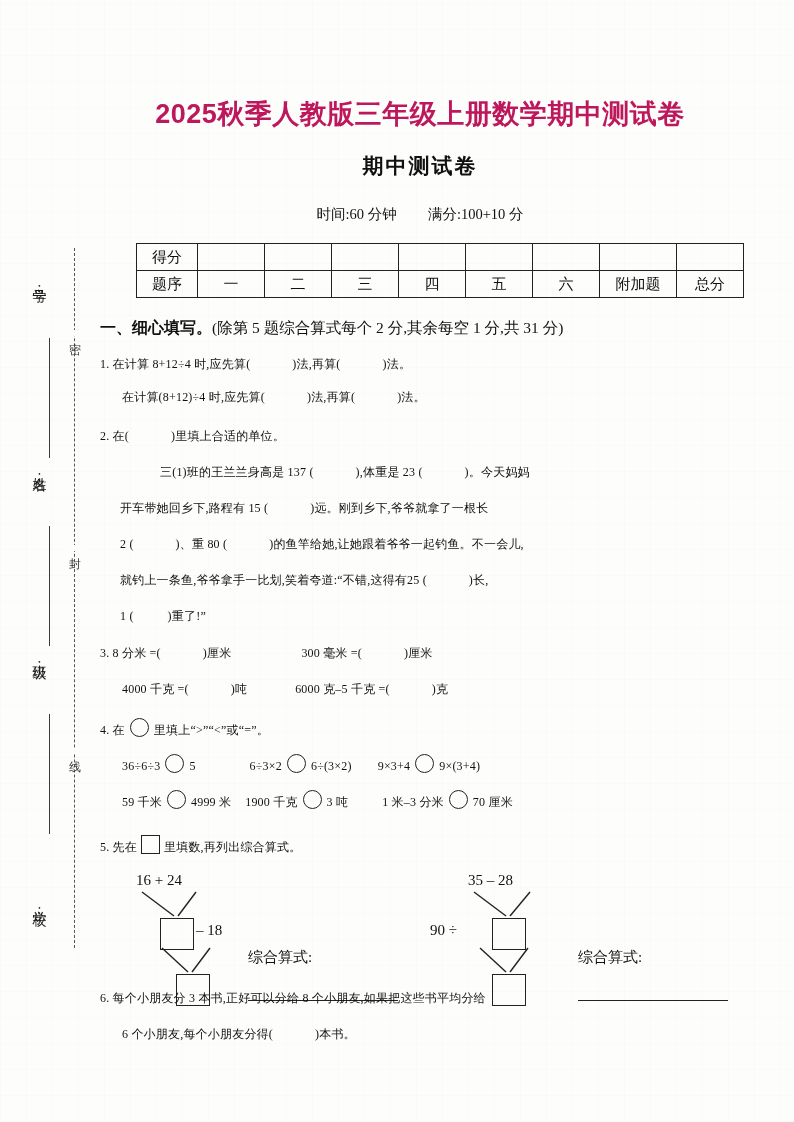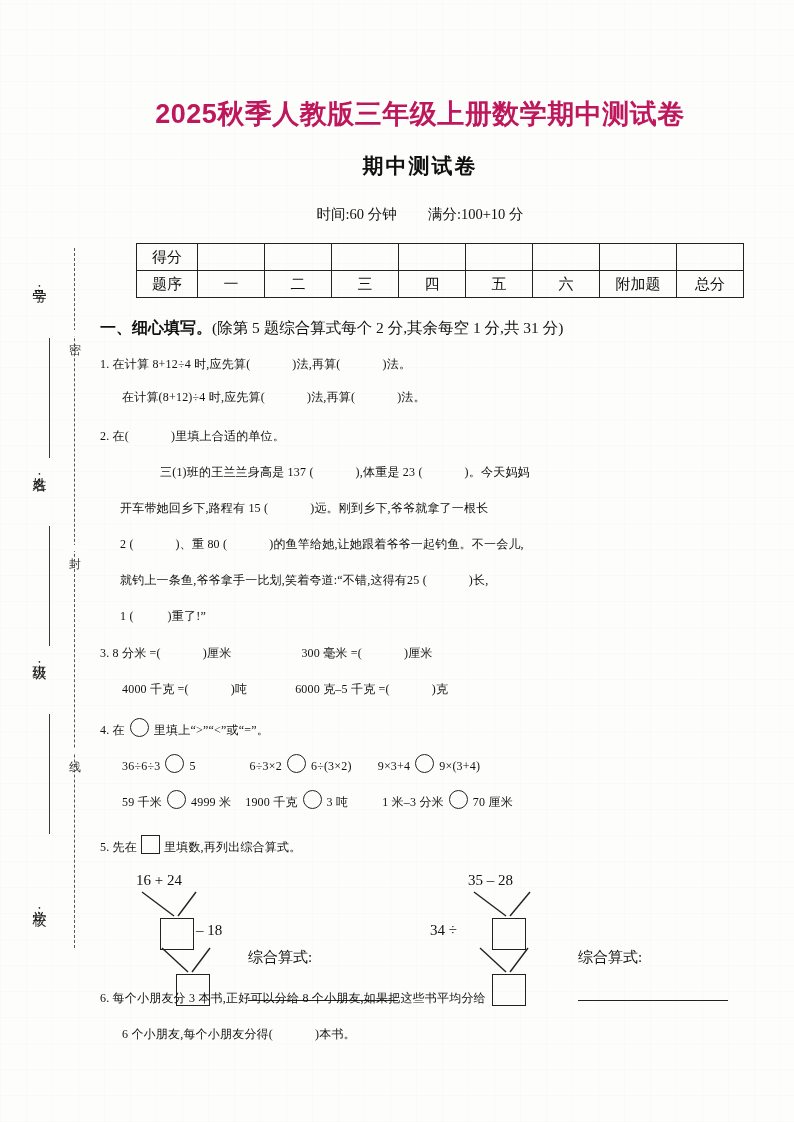--- a/index.html
+++ b/index.html
@@ -328,21 +328,21 @@
     </div>
 
     <div class="diagram" style="top:872px; left:330px;">
       <svg class="dg-svg" width="280" height="120">
         <line x1="44" y1="20" x2="76" y2="44" stroke="#222" stroke-width="1.4"></line>
         <line x1="100" y1="20" x2="80" y2="44" stroke="#222" stroke-width="1.4"></line>
         <line x1="50" y1="76" x2="76" y2="100" stroke="#222" stroke-width="1.4"></line>
         <line x1="98" y1="76" x2="80" y2="100" stroke="#222" stroke-width="1.4"></line>
       </svg>
       <div class="dg-top" style="top:0px; left:38px;">35 – 28</div>
-      <div class="dg-side" style="top:50px; left:0px;">34 ÷</div>
+      <div class="dg-side" style="top:50px; left:0px;">90 ÷</div>
       <div class="dg-box" style="top:46px; left:62px;"></div>
       <div class="dg-box" style="top:102px; left:62px;"></div>
       <div class="dg-label" style="top:76px; left:148px;">综合算式:</div>
       <div class="dg-rule" style="top:128px; left:148px; width:150px;"></div>
     </div>
 
     <div class="q-line" style="top:990px; left:0px;">6. 每个小朋友分 3 本书,正好可以分给 8 个小朋友,如果把这些书平均分给</div>
     <div class="q-line" style="top:1026px; left:22px;">
       <span>6 个小朋友,每个小朋友分得(</span><span class="blank"></span><span>)本书。</span>
     </div>

